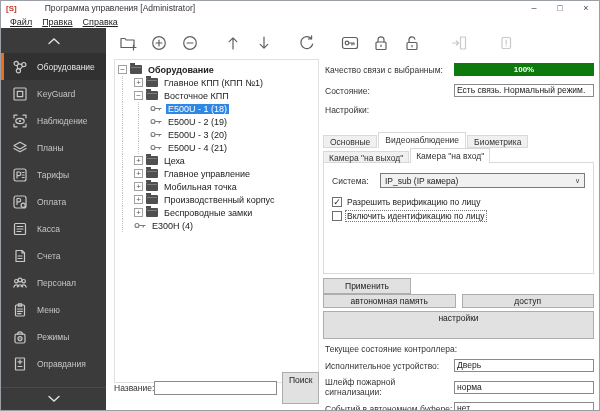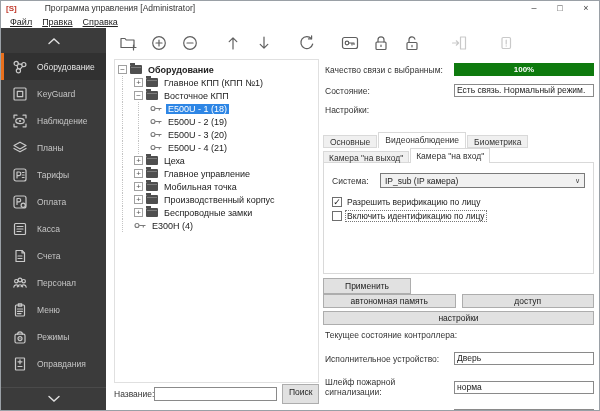--- a/index.html
+++ b/index.html
@@ -51,32 +51,32 @@
   .t-key { margin-right:3px; flex-shrink:0; display:inline-flex; }
   .t-label { padding:0 2px; font-size:9px; }
   .t-label.bold { font-weight:bold; }
   .t-label.sel { background:#2e86e5; color:#fff; }
 
   
   .search-row { position:absolute; left:8px; bottom:6px; width:205px; display:flex; align-items:center; }
   .search-label { width:44px; font-size:8.5px; color:#333; }
   .search-input { flex:1; height:14px; border:1px solid #8a8a8a; font-size:9px; padding:0 2px;
                   font-family:"Liberation Sans",sans-serif; }
-  .search-btn { width:44px; height:20px; margin-left:5px; background:#e1e1e1; border:1px solid #adadad;
+  .search-btn { width:44px; height:32px; margin-left:5px; background:#e1e1e1; border:1px solid #adadad;
                 font-size:8.5px; text-align:center; line-height:14px; }
 
   
   .rp { position:absolute; left:217px; right:5px; top:35px; bottom:0; }
   .rp-row { display:flex; align-items:center; }
   .rp-label { flex:1; font-size:8.5px; color:#333; padding-left:2px; }
   .qbar { width:140px; height:13px; color:#fff; text-align:center; font-size:8px; line-height:13px; font-weight:bold; }
   .val-box { width:140px; height:13px; border:1px solid #8a8a8a; font-size:8.5px; line-height:11px;
              padding:0 2px; background:#fff; overflow:hidden; white-space:nowrap; }
   .settings-label { margin-top:8px; font-size:8.5px; color:#333; padding-left:2px; }
-  .mt8 { margin-top:8px; } .mt3 { margin-top:12px; }
+  .mt8 { margin-top:8px; } .mt3 { margin-top:5px; }
 
   .tabs { display:flex; align-items:flex-end; height:16px; margin-top:17px; position:relative; z-index:3; }
   .tab { height:13px; line-height:13px; padding:0 6px; background:#f0f0f0; border:1px solid #d9d9d9;
          margin-right:1px; font-size:8.5px; color:#333; }
   .tab.active { height:16px; line-height:15px; background:#fff; border-bottom:none; font-size:8.5px; }
   .subtabs { display:flex; align-items:flex-end; height:15px; position:relative; z-index:2; }
   .subtab { height:12px; line-height:12px; padding:0 5px; background:#f0f0f0; border:1px solid #d9d9d9;
             margin-right:1px; font-size:8.5px; color:#333; }
   .subtab.active { height:15px; line-height:14px; background:#fff; border-bottom:none; }
 
@@ -95,21 +95,21 @@
   .cb-row.focused .cb-label { outline:1px dotted #777; }
 
   .btn-row { display:flex; justify-content:flex-start; margin-top:4px; }
   .btn { background:#e1e1e1; border:1px solid #adadad; font-size:8.5px; text-align:center; color:#222; }
   .btn.apply, .btn.cancel { width:88px; height:16px; line-height:14px; }
   .btn.apply { margin-right:18px; }
   .btn.cancel { margin-right:4px; }
   .wide-row { display:flex; }
   .btn.memory, .btn.access { flex:1; height:14px; line-height:12px; }
   .btn.memory { margin-right:6px; }
-  .btn.settings { width:100%; height:14px; line-height:12px; margin-top:3px; }
+  .btn.settings { width:100%; height:28px; line-height:12px; margin-top:3px; }
 
   .status-title { margin-top:5px; font-size:8.5px; color:#333; padding-left:2px; }
 </style>
 </head>
 <body>
 
 <div class="window">
 
   <div class="titlebar">
     <span class="app-logo">[S]</span>

